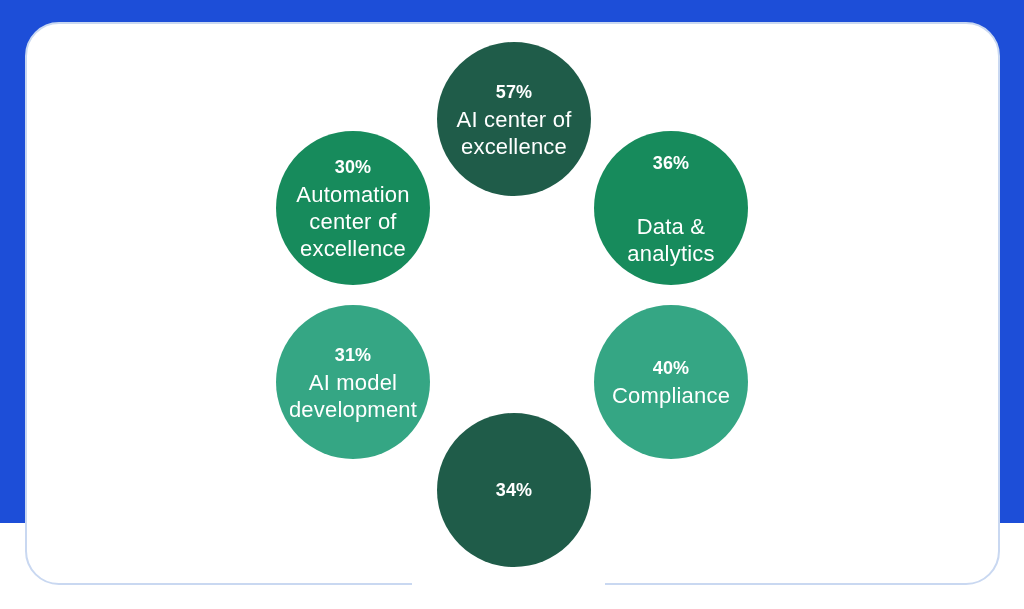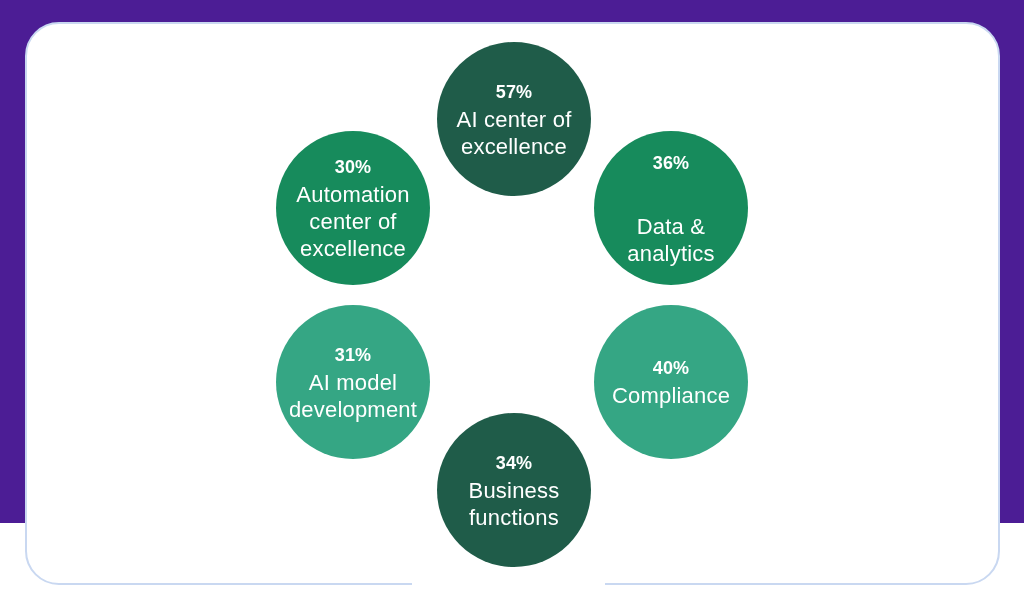--- a/index.html
+++ b/index.html
@@ -8,21 +8,21 @@
     width: 1024px;
     height: 609px;
     background: #ffffff;
     font-family: "Liberation Sans", "DejaVu Sans", sans-serif;
     overflow: hidden;
   }
   .stage {
     position: relative;
     width: 1024px;
     height: 523px;
-    background: #4c1d95;
+    background: #1d4ed8;
   }
   .card {
     position: absolute;
     left: 25px;
     top: 22px;
     width: 971px;
     height: 559px;
     border: 2px solid #c9d8f1;
     border-radius: 34px;
     background: #ffffff;
@@ -89,22 +89,20 @@
 analytics</span>
   </div>
 
   <div class="bubble pos-lower-right" style="background-color: rgb(53, 166, 132);">
     <span class="value">40%</span>
     <span class="label">Compliance</span>
   </div>
 
   <div class="bubble pos-bottom" style="background-color: rgb(31, 92, 73);">
     <span class="value">34%</span>
-    <span class="label">Business
-functions</span>
   </div>
 
   <div class="bubble pos-lower-left" style="background-color: rgb(53, 166, 132);">
     <span class="value">31%</span>
     <span class="label">AI model
 development</span>
   </div>
 
   <div class="bubble pos-upper-left" style="background-color: rgb(23, 139, 92);">
     <span class="value">30%</span>

